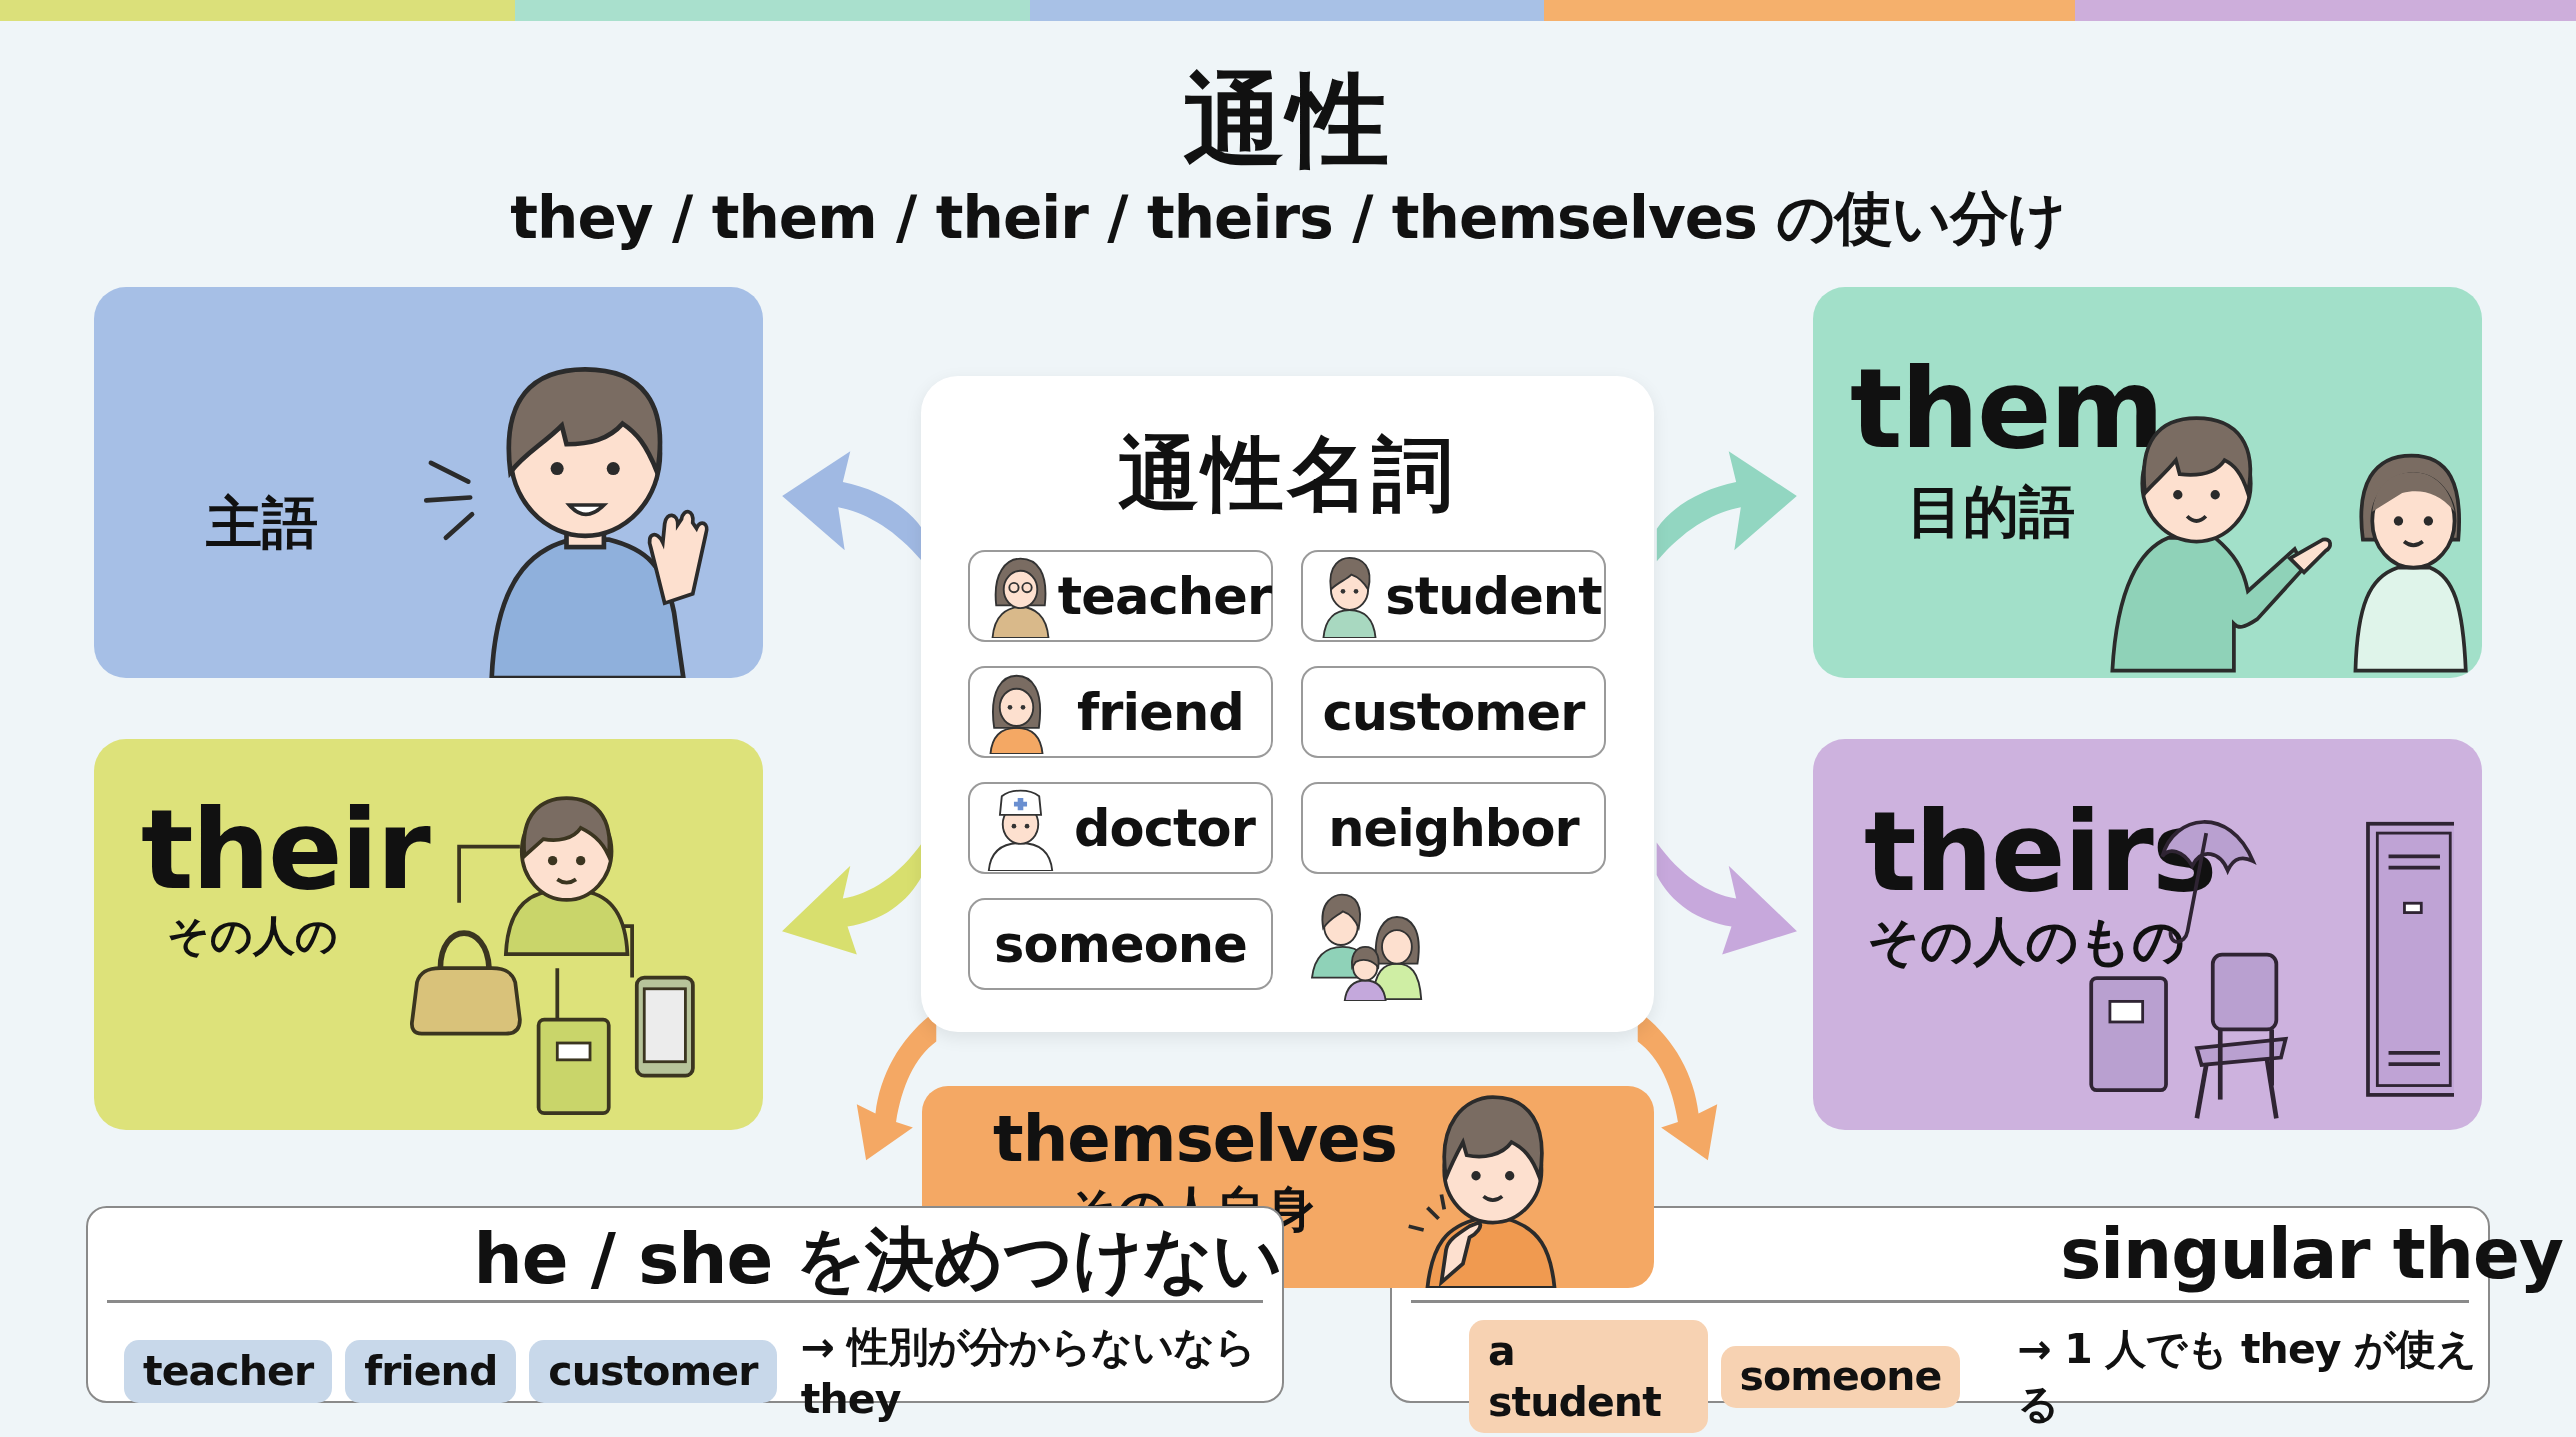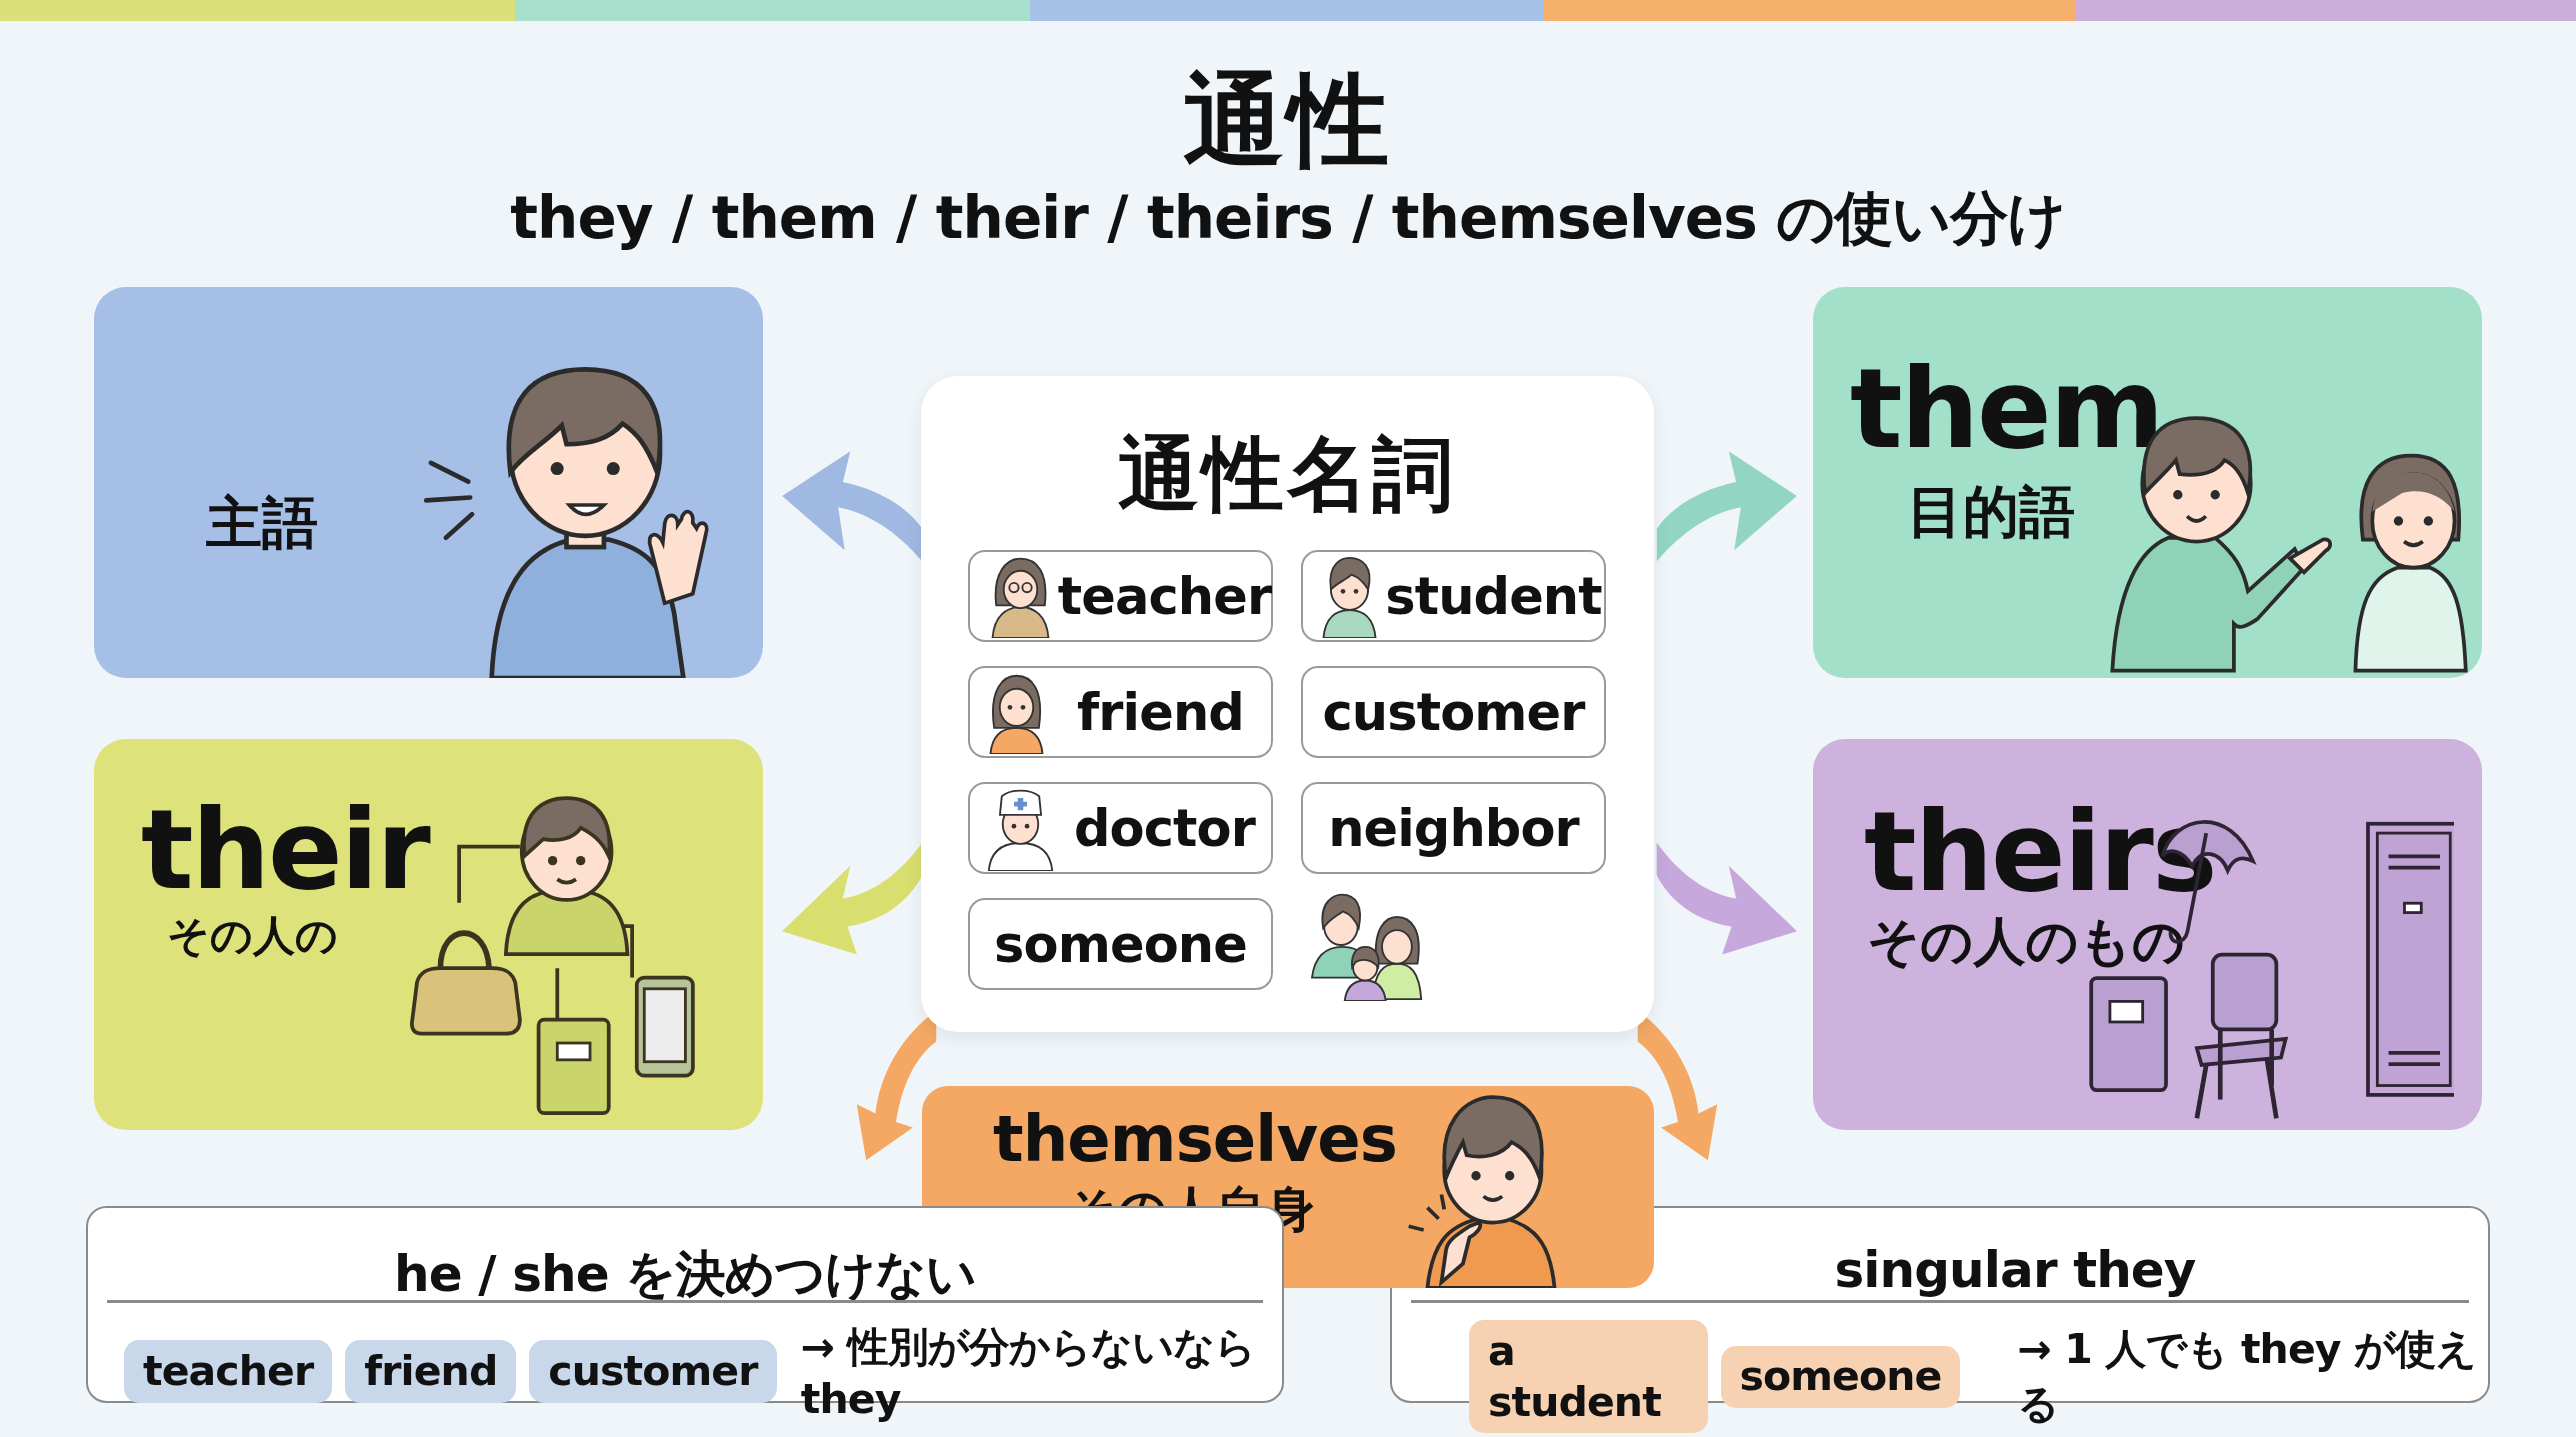--- a/index.html
+++ b/index.html
@@ -43,22 +43,22 @@
   }
   .chip .txt { flex: 1; text-align: center; }
   .chip svg { flex: 0 0 auto; margin-left: 13px; }
 
   .arrow { position: absolute; }
 
   .note {
     position: absolute; background: #fff; border: 2.8px solid #8a8a8a; border-radius: 20.6px;
   }
   .note .nhead {
-    position: absolute; left: 0; width: 100%; top: 33px; text-align: center;
-    font-size: 50px; font-weight: bold; letter-spacing: -0.9px;
+    position: absolute; left: 0; width: 100%; top: 6px; text-align: right;
+    font-size: 69px; font-weight: bold; letter-spacing: -0.9px;
   }
   .note .rule { position: absolute; left: 19px; right: 19px; top: 92px; height: 2.8px; background: #8a8a8a; }
   .note .row { position: absolute; left: 0; right: 0; top: 112px; display: flex; align-items: center; gap: 13px; }
   .tag {
     border-radius: 15px; padding: 5.6px 19px; font-size: 41px; font-weight: bold; letter-spacing: -0.9px; line-height: 51px;
   }
   .note .tail { font-size: 41px; font-weight: bold; letter-spacing: -0.9px; margin-left: 11.2px; }
 </style>
 </head>
 <body>

